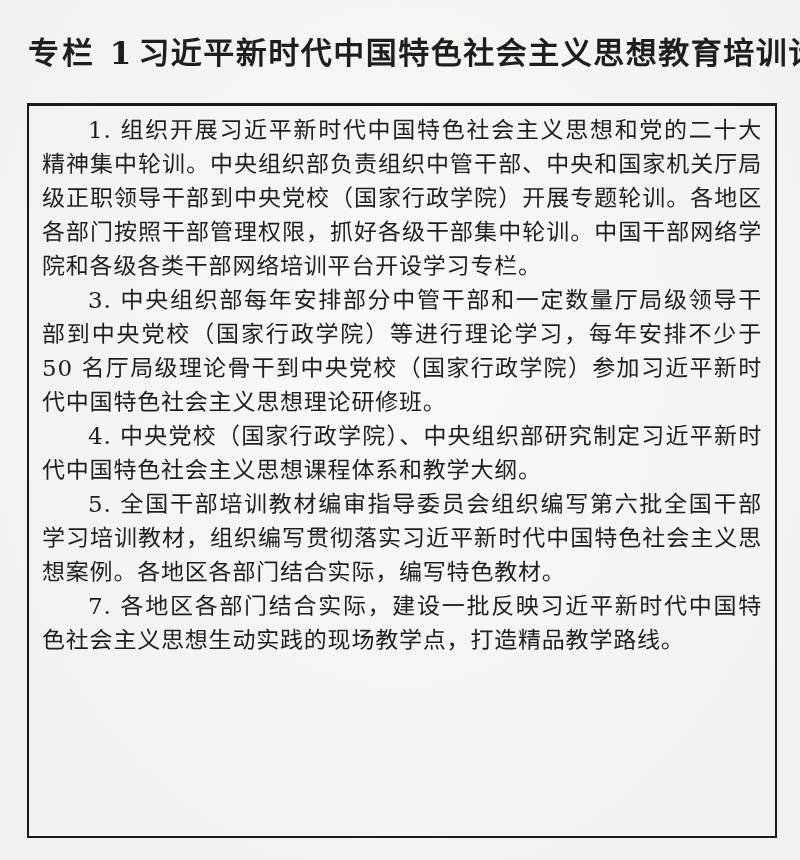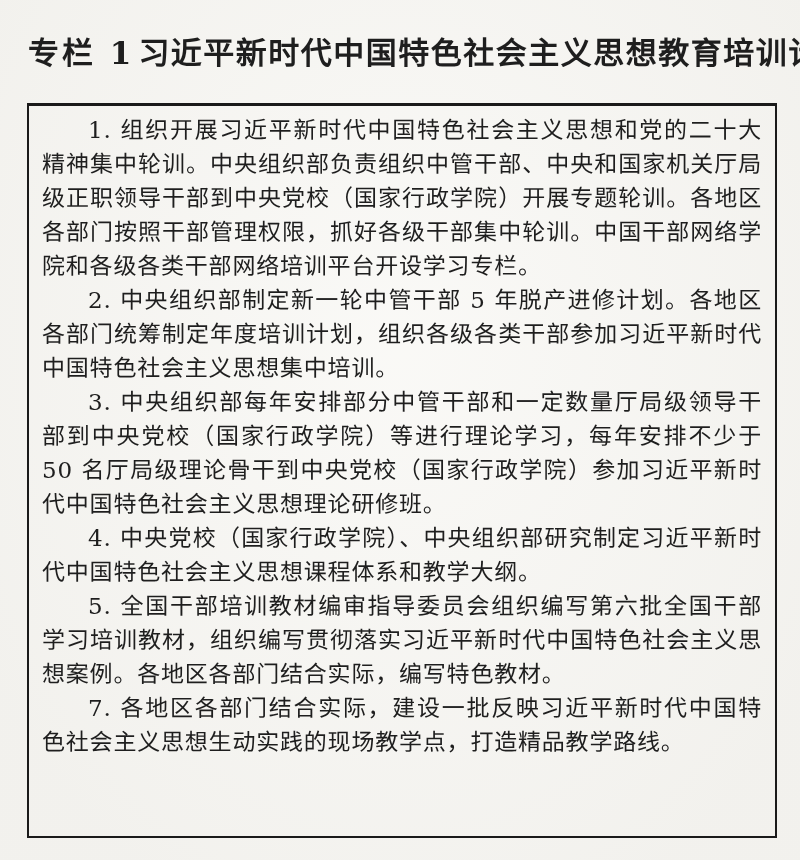--- a/index.html
+++ b/index.html
@@ -65,20 +65,19 @@
 <body>
 
 <div class="page">
 
   <h1 class="caption">
     <span class="caption-label">专栏 1</span><span class="caption-title">习近平新时代中国特色社会主义思想教育培训计划</span>
   </h1>
 
   <div class="box">
     <p class="para">1. 组织开展习近平新时代中国特色社会主义思想和党的二十大精神集中轮训。中央组织部负责组织中管干部、中央和国家机关厅局级正职领导干部到中央党校（国家行政学院）开展专题轮训。各地区各部门按照干部管理权限，抓好各级干部集中轮训。中国干部网络学院和各级各类干部网络培训平台开设学习专栏。</p>
-    <p class="para">2. 中央组织部制定新一轮中管干部 5 年脱产进修计划。各地区各部门统筹制定年度培训计划，组织各级各类干部参加习近平新时代中国特色社会主义思想集中培训。</p>
     <p class="para">3. 中央组织部每年安排部分中管干部和一定数量厅局级领导干部到中央党校（国家行政学院）等进行理论学习，每年安排不少于 50 名厅局级理论骨干到中央党校（国家行政学院）参加习近平新时代中国特色社会主义思想理论研修班。</p>
     <p class="para">4. 中央党校（国家行政学院）、中央组织部研究制定习近平新时代中国特色社会主义思想课程体系和教学大纲。</p>
     <p class="para">5. 全国干部培训教材编审指导委员会组织编写第六批全国干部学习培训教材，组织编写贯彻落实习近平新时代中国特色社会主义思想案例。各地区各部门结合实际，编写特色教材。</p>
     <p class="para">7. 各地区各部门结合实际，建设一批反映习近平新时代中国特色社会主义思想生动实践的现场教学点，打造精品教学路线。</p>
   </div>
 
 </div>
 
 </body></html>

